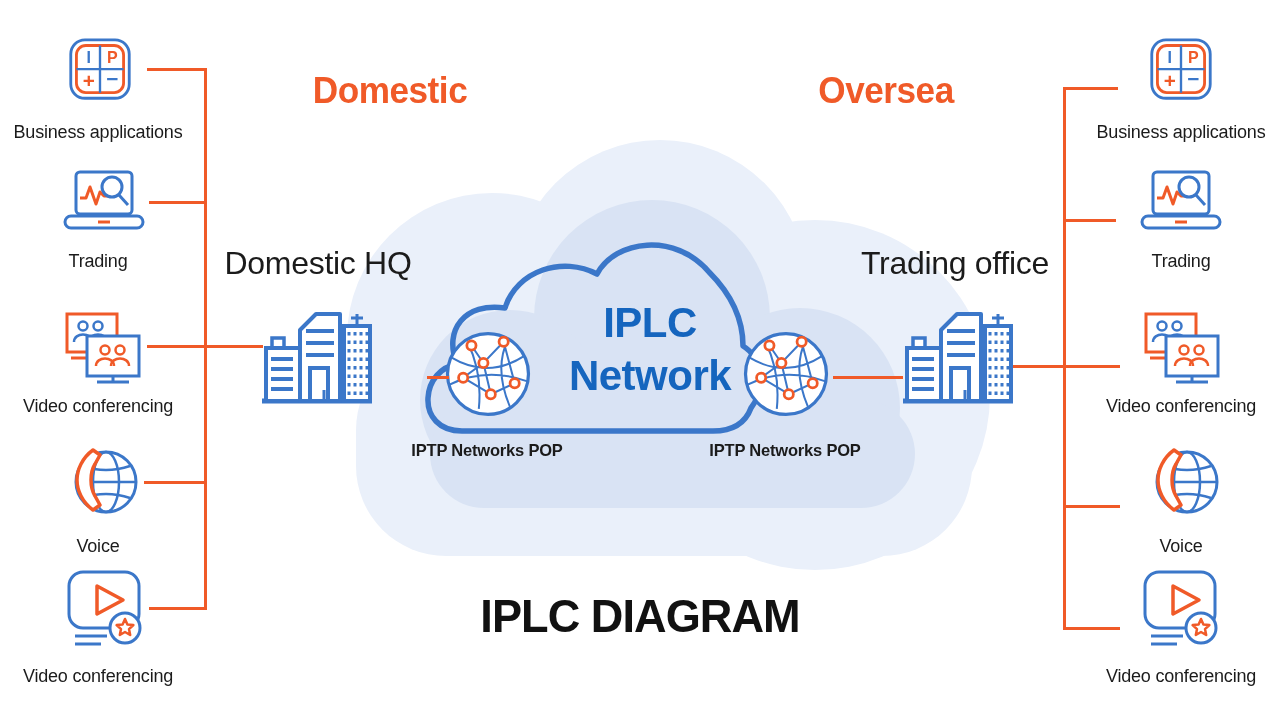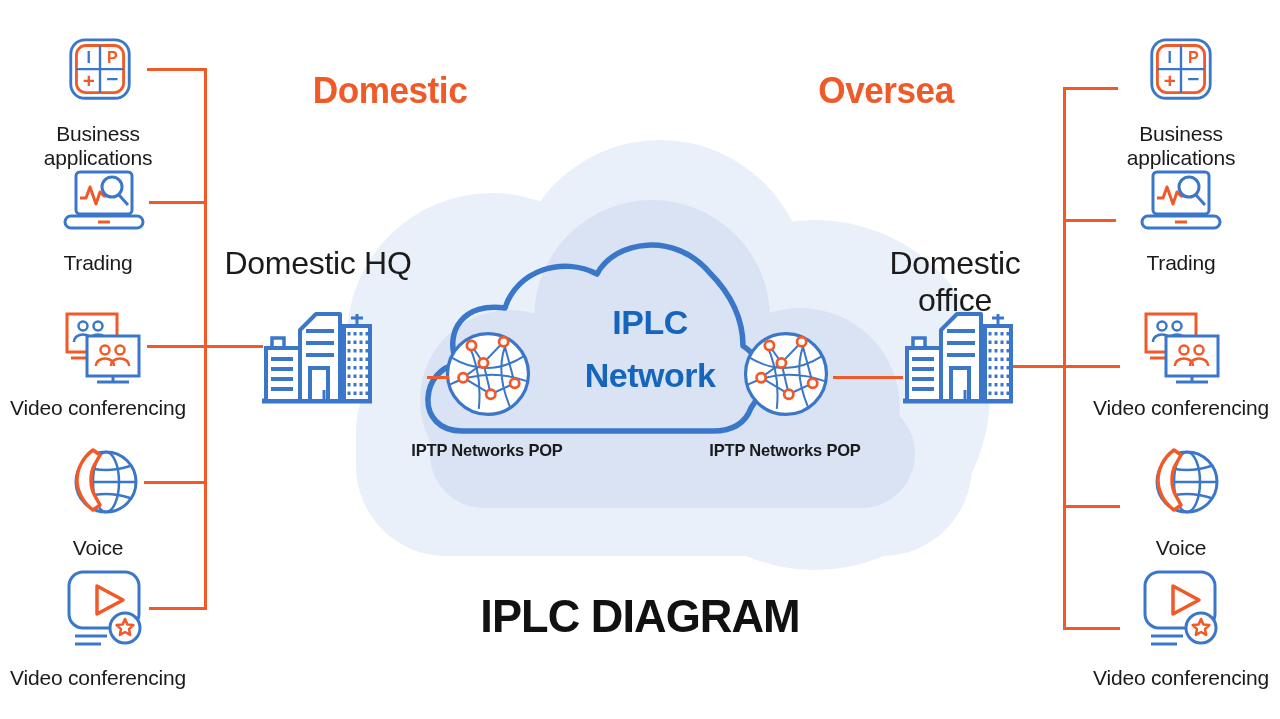--- a/index.html
+++ b/index.html
@@ -16,23 +16,23 @@
 
   .line { position:absolute; background:#F05A28; z-index:5; }
   .hline { height:3px; }
   .vline { width:3px; }
 
   .building { position:absolute; z-index:6; }
 
   .txt { position:absolute; text-align:center; z-index:7; color:#1b1b1b; }
   .region-heading { font-size:37px; font-weight:bold; color:#F05A28; letter-spacing:-0.5px; transform:scaleX(.95); }
   .site-label { font-size:32px; color:#1b1b1b; letter-spacing:-0.3px; }
-  .cloud-label { font-size:34px; font-weight:bold; color:#1565BE; line-height:53px; letter-spacing:-0.5px; z-index:7; }
+  .cloud-label { font-size:42px; font-weight:bold; color:#1565BE; line-height:53px; letter-spacing:-0.5px; z-index:7; }
   .pop-label { font-size:16.5px; font-weight:bold; letter-spacing:-0.2px; }
-  .svc-label { font-size:21px; letter-spacing:-0.2px; }
+  .svc-label { font-size:18px; letter-spacing:-0.2px; }
   .main-title { font-size:47px; font-weight:bold; letter-spacing:-1px; transform:scaleX(.96); color:#111; }
 
   .svc-icon { position:absolute; z-index:6; }
   svg .b { stroke:#3B77C9; fill:none; }
   svg .o { stroke:#F05A28; fill:none; }
   svg .wf { fill:#fff; }
 </style>
 </head>
 <body>
 
@@ -137,21 +137,21 @@
     <line class="b" x1="64" y1="84" x2="64" y2="95" stroke-width="3"></line>
     <line class="b" x1="97" y1="8" x2="97" y2="20" stroke-width="3"></line>
     <line class="b" x1="91" y1="12" x2="103" y2="12" stroke-width="3"></line>
     <rect class="b wf" x="84" y="20" width="26" height="75" stroke-width="4"></rect>
     <path class="b" stroke-width="3" stroke-dasharray="3.5 5" d="M89 26 V90 M95 26 V90 M101 26 V90 M107 26 V90"></path>
   </svg>
 
   <div class="txt region-heading" style="left:290px; top:70px; width:200px;">Domestic</div>
   <div class="txt region-heading" style="left:786px; top:70px; width:200px;">Oversea</div>
   <div class="txt site-label" style="left:218px; top:245px; width:200px;">Domestic HQ</div>
-  <div class="txt site-label" style="left:855px; top:245px; width:200px;">Domestic office</div>
+  <div class="txt site-label" style="left:855px; top:245px; width:200px;">Trading office</div>
   <div class="txt main-title" style="left:440px; top:588px; width:400px;">IPLC DIAGRAM</div>
 
   <svg class="svc-icon" style="left:62px; top:37px;" width="76" height="66" viewBox="0 0 80 70">
     <rect class="b wf" x="9" y="3" width="62" height="62" rx="15" stroke-width="3"></rect>
     <rect class="o" x="15" y="9" width="50" height="50" rx="10" stroke-width="3"></rect>
     <path class="b" stroke-width="2.5" d="M40 9 V59 M15 34 H65"></path>
     <text x="28" y="28" text-anchor="middle" font-size="17" font-weight="bold" fill="#3B77C9">I</text>
     <text x="53" y="28" text-anchor="middle" font-size="17" font-weight="bold" fill="#F05A28">P</text>
     <text x="28" y="54" text-anchor="middle" font-size="22" font-weight="bold" fill="#F05A28">+</text>
     <text x="53" y="52" text-anchor="middle" font-size="22" font-weight="bold" fill="#3B77C9">−</text>

